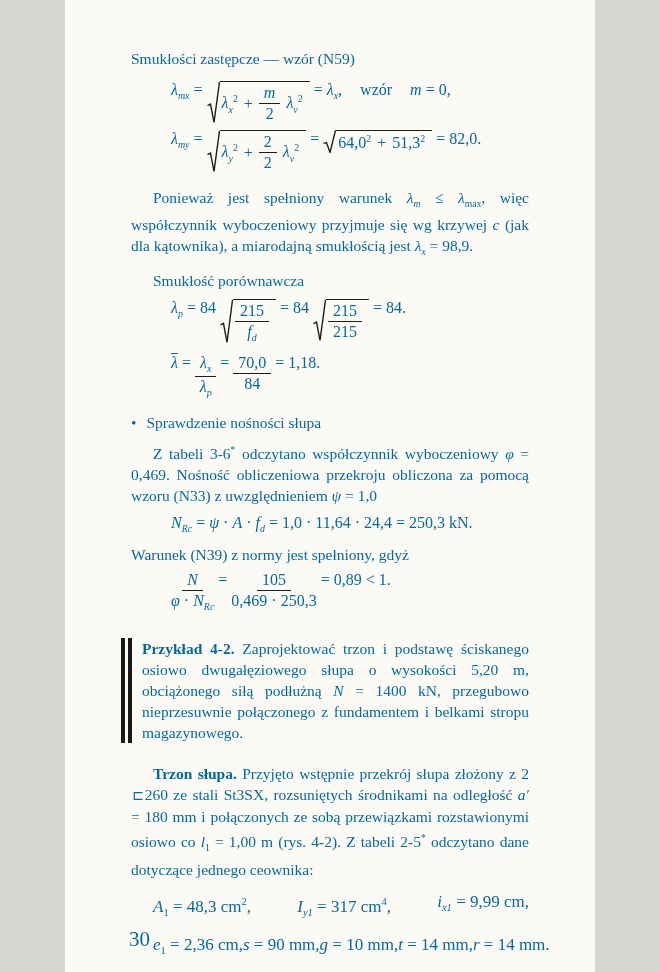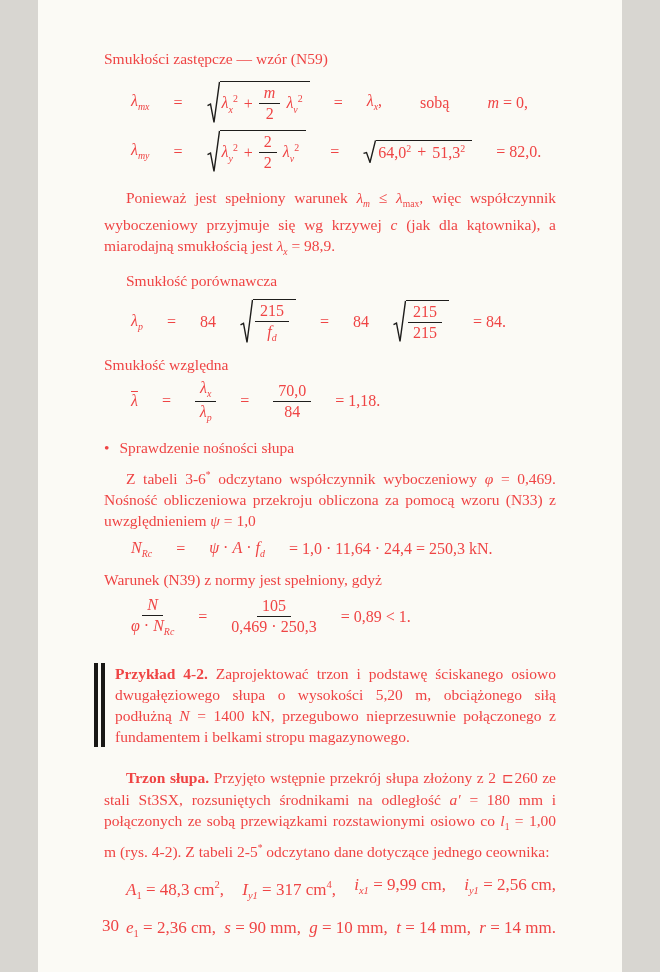--- a/index.html
+++ b/index.html
@@ -1,33 +1,33 @@
 <!DOCTYPE html>
 <html><head>
 <meta charset="utf-8">
 <style>
   * { box-sizing: border-box; }
   html,body { margin:0; padding:0; }
   body { background:#d8d6d1; font-family:"Liberation Serif","DejaVu Serif",serif; }
   .page {
-    position:relative; width:584px; height:972px; margin:0 auto;
-    background:#fbfaf5; color:#ef4444; overflow:hidden;
+    position:relative; width:530px; height:972px; margin:0 auto;
+    background:#fbfaf5; color:#0369a1; overflow:hidden;
     padding:48px 66px 0 66px;
   }
   p { margin:0; }
   .body { font-size:15.5px; line-height:21px; text-align:justify; }
   .indent { text-indent:22px; }
   .v { font-style:italic; }
   b { font-weight:bold; }
   sub { font-size:0.62em; }
   sup { font-size:0.62em; }
   .tok { white-space:nowrap; }
 
   
-  .formula { display:flex; align-items:center; column-gap:24px; margin-left:27px; font-size:16px; }
+  .formula { display:flex; align-items:flex-start; column-gap:4px; margin-left:40px; font-size:16px; }
   .frac { display:inline-flex; flex-direction:column; align-items:center; text-align:center; }
   .frac .num { border-bottom:1.4px solid #1e1d1b; padding:0 5px 1px; }
   .frac .den { padding-top:1px; }
   .sqrt { position:relative; display:inline-flex; padding-left:13px; }
   .rad { position:absolute; left:0; top:0; width:13px; height:100%; }
   .bod { border-top:1.5px solid #1e1d1b; display:inline-flex; align-items:center; column-gap:6px; padding:2px 7px 1px 2px; }
   .sp-l { margin-left:14px; }
 
   
   .h1 { margin-bottom:12px; }
@@ -48,21 +48,21 @@
   .example { display:flex; margin:16px 0 20px -10px; }
   .bars { display:flex; column-gap:3px; margin-right:10px; align-self:stretch; }
   .bars i { display:block; width:4px; background:#181715; }
 
   .p4 { margin-bottom:10px; }
   .channel { font-family:"DejaVu Sans",sans-serif; font-size:14px; padding:0 1px; }
 
   .props { display:flex; justify-content:space-between; margin-left:22px; font-size:17px; line-height:24px; }
   .props1 { margin-bottom:8px; }
 
-  .pagenum { position:absolute; left:64px; bottom:36px; font-size:17px; }
+  .pagenum { position:absolute; left:64px; bottom:20px; font-size:21px; }
 </style>
 </head>
 <body>
 
 <div class="page">
 
   <p class="body h1">Smukłości zastępcze — wzór (N59)</p>
 
   <div class="formula f1">
     <span class="tok"><span class="v">λ</span><sub class="v">mx</sub></span>
@@ -76,21 +76,21 @@
         <span class="tok">+</span>
         <span class="frac">
             <span class="num v">m</span>
             <span class="den">2</span>
           </span>
         <span class="tok"><span class="v">λ</span><sub class="v">v</sub><sup>2</sup></span>
       </span>
     </span>
     <span class="tok">=</span>
     <span class="tok"><span class="v">λ</span><sub class="v">x</sub><span>,</span></span>
-    <span class="tok sp-l">sobą</span>
+    <span class="tok sp-l">wzór</span>
     <span class="tok sp-l"><span class="v">m</span> <span>= 0,</span></span>
   </div>
 
   <div class="formula f2">
     <span class="tok"><span class="v">λ</span><sub class="v">my</sub></span>
     <span class="tok">=</span>
     <span class="sqrt">
       <svg class="rad" viewBox="0 0 13 40" preserveAspectRatio="none">
           <path d="M0.5 23 L3.5 21.5 L7 38.5 L12.5 0.8" fill="none" stroke="#1e1d1b" stroke-width="1.4" vector-effect="non-scaling-stroke"></path>
         </svg>
@@ -146,21 +146,20 @@
       <span class="bod">
         <span class="frac">
             <span class="num">215</span>
             <span class="den">215</span>
           </span>
       </span>
     </span>
     <span class="tok">= 84.</span>
   </div>
 
-  <p class="body h3">Smukłość względna</p>
 
   <div class="formula f4">
     <span class="tok v" style="text-decoration:overline">λ</span>
     <span class="tok">=</span>
     <span class="frac">
       <span class="num tok"><span class="v">λ</span><sub class="v">x</sub></span>
       <span class="den tok"><span class="v">λ</span><sub class="v">p</sub></span>
     </span>
     <span class="tok">=</span>
     <span class="frac">
@@ -203,21 +202,20 @@
       </span>
     <p class="body"><b>Przykład 4-2.</b><span> Zaprojektować trzon i podstawę ściskanego osiowo dwugałęziowego słupa o wysokości 5,20 m, obciążonego siłą podłużną </span><span class="v">N</span><span> = 1400 kN, przegubowo nieprzesuwnie połączonego z fundamentem i belkami stropu magazynowego.</span></p>
   </div>
 
   <p class="body indent p4"><b>Trzon słupa.</b><span> Przyjęto wstępnie przekrój słupa złożony z 2 </span><span class="channel">⊏</span><span>260 ze stali St3SX, rozsuniętych środnikami na odległość </span><span class="v">a′</span><span> = 180 mm i połączonych ze sobą przewiązkami rozstawionymi osiowo co </span><span class="v">l</span><sub>1</sub><span> = 1,00 m (rys. 4-2). Z tabeli 2-5</span><sup>*</sup><span> odczytano dane dotyczące jednego ceownika:</span></p>
 
   <div class="props props1">
     <span class="tok"><span class="v">A</span><sub>1</sub><span> = 48,3 cm</span><sup>2</sup><span>,</span></span>
     <span class="tok"><span class="v">I</span><sub class="v">y1</sub><span> = 317 cm</span><sup>4</sup><span>,</span></span>
     <span class="tok"><span class="v">i</span><sub class="v">x1</sub><span> = 9,99 cm,</span></span>
-    <span class="tok"><span class="v">i</span><sub class="v">y1</sub><span> = 2,56 cm,</span></span>
   </div>
 
   <div class="props props2">
     <span class="tok"><span class="v">e</span><sub>1</sub><span> = 2,36 cm,</span></span>
     <span class="tok"><span class="v">s</span><span> = 90 mm,</span></span>
     <span class="tok"><span class="v">g</span><span> = 10 mm,</span></span>
     <span class="tok"><span class="v">t</span><span> = 14 mm,</span></span>
     <span class="tok"><span class="v">r</span><span> = 14 mm.</span></span>
   </div>
 

